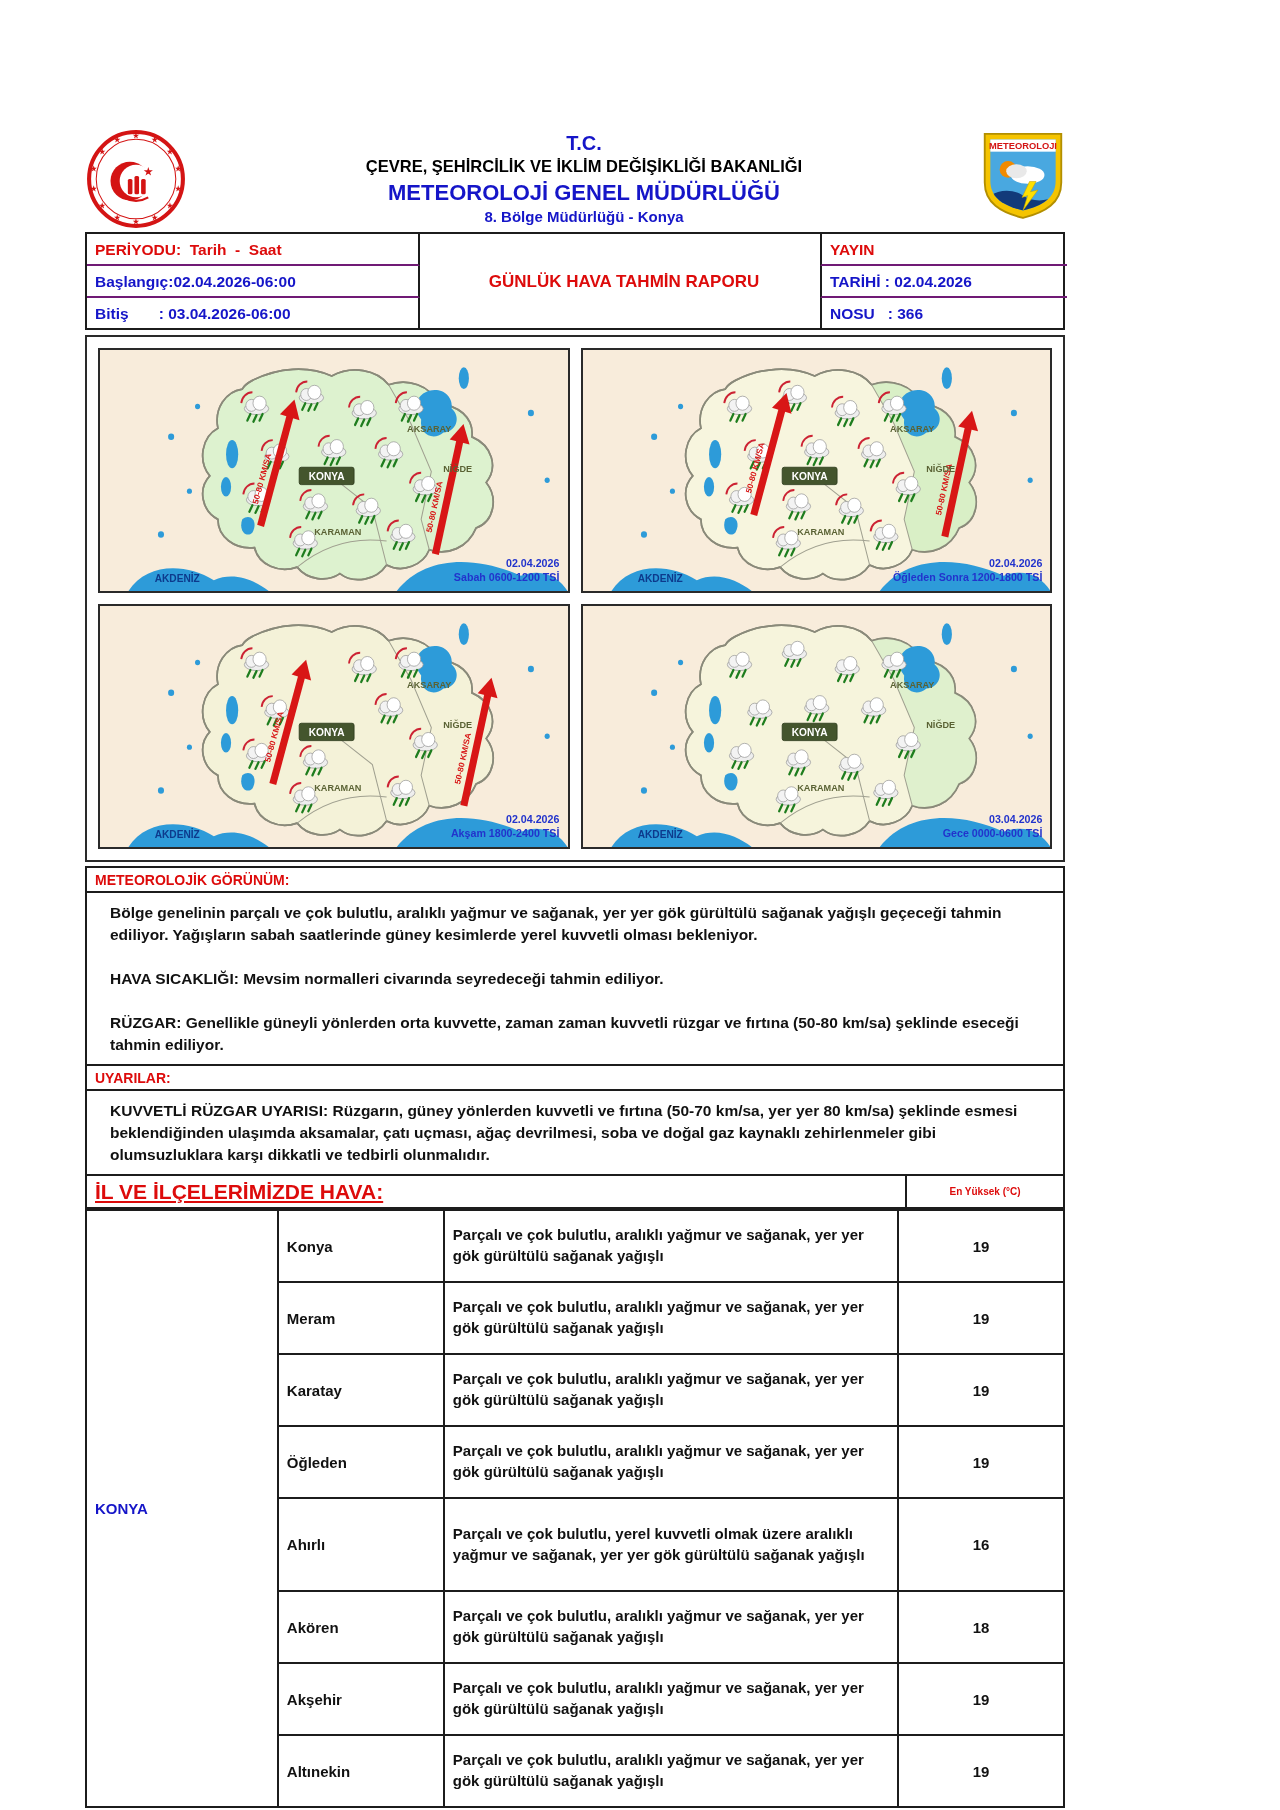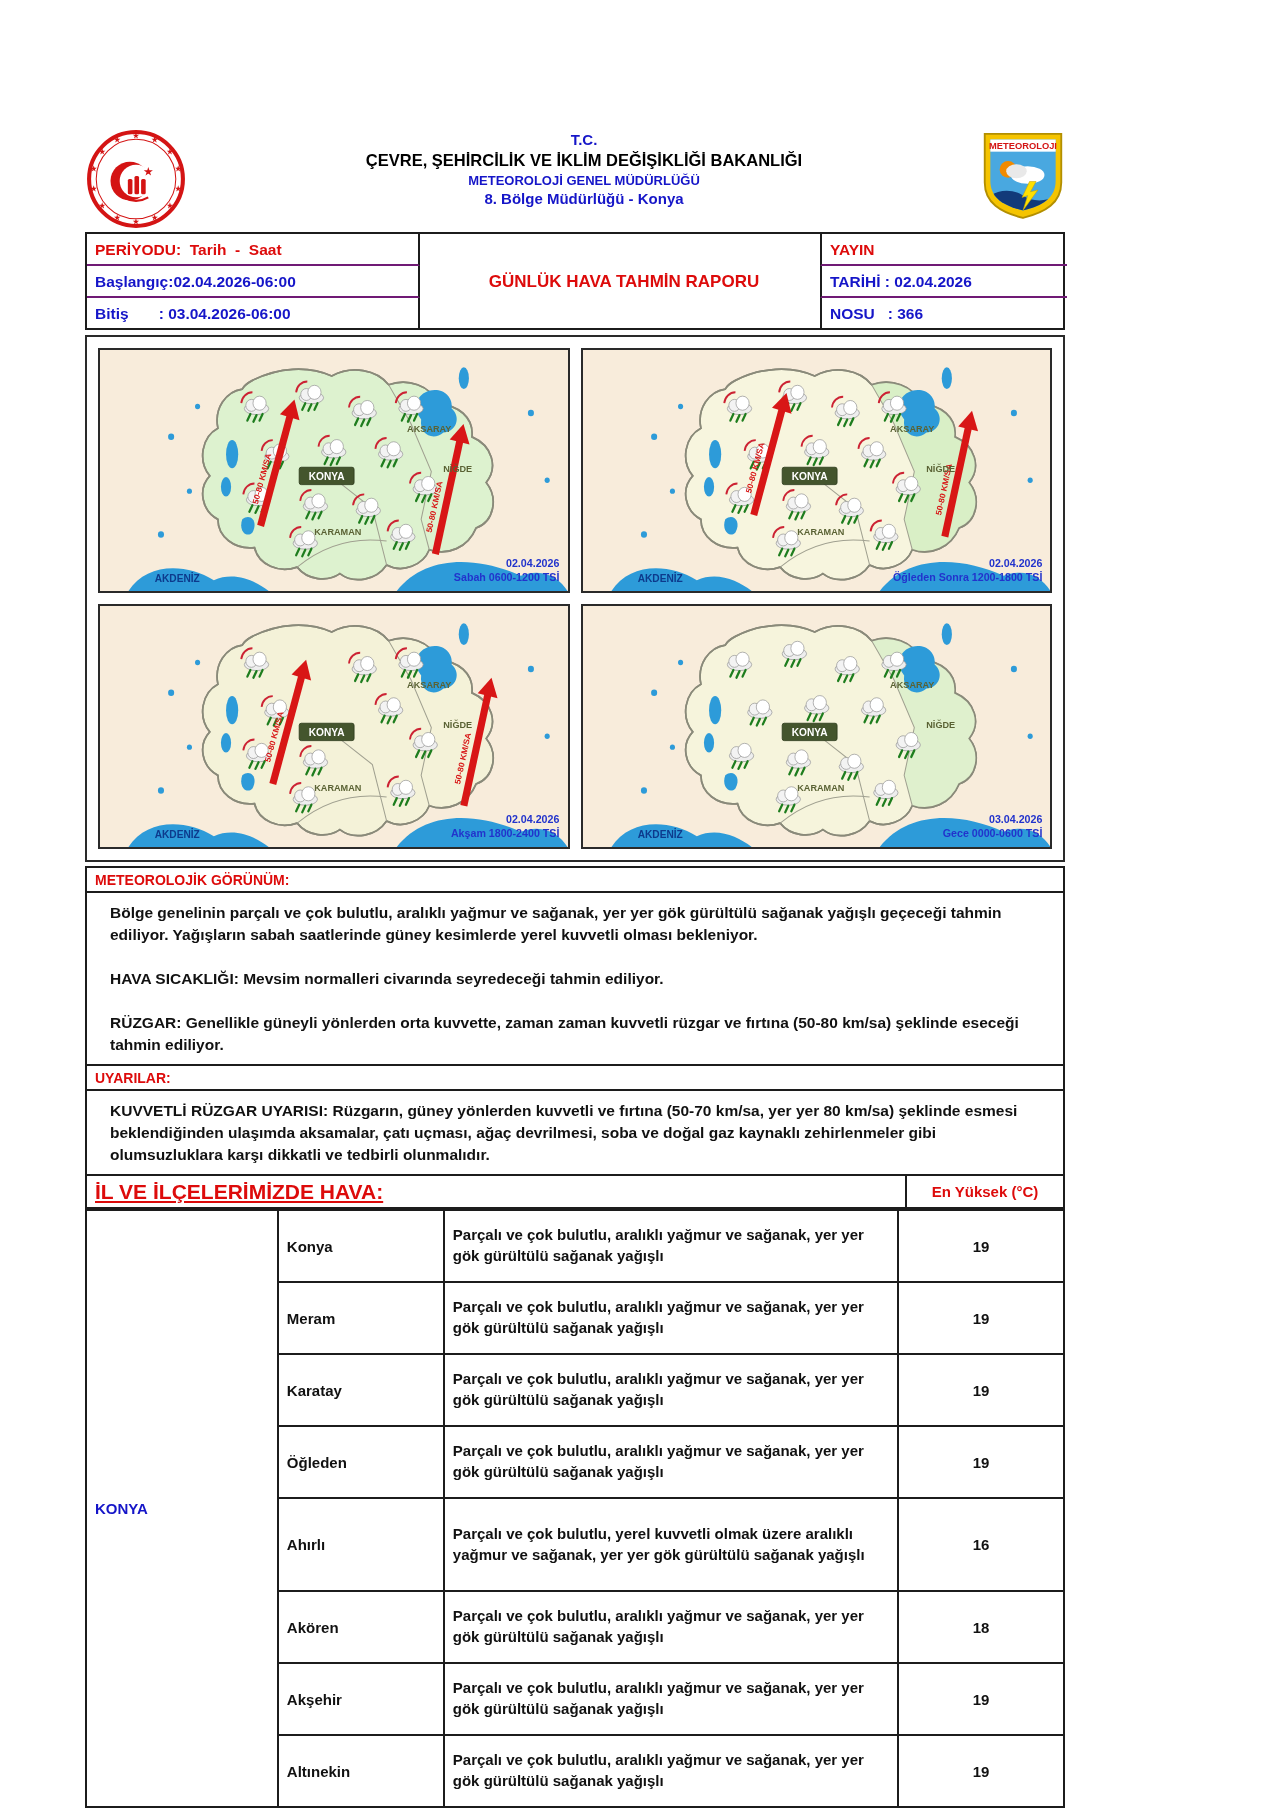--- a/index.html
+++ b/index.html
@@ -5,23 +5,23 @@
   html,body{margin:0;padding:0;background:#ffffff;width:1280px;height:1810px;overflow:hidden;
     font-family:"Liberation Sans",sans-serif;}
   .doc{position:absolute;left:85px;top:128px;width:980px;color:#111;font-weight:700;}
   .red{color:#dd0b0b;}
   .blue{color:#1515c8;}
   *{box-sizing:border-box;}
 
   
   .hdr{display:flex;align-items:flex-start;justify-content:space-between;height:100px;margin-bottom:2px;}
   .hdr-center{flex:1;text-align:center;padding-top:2px;line-height:1.32;}
-  .hdr-tc{font-size:15px;color:#1515c8;}
+  .hdr-tc{font-size:20px;color:#1515c8;}
   .hdr-ministry{font-size:16.5px;color:#000000;}
-  .hdr-directorate{font-size:13px;color:#1515c8;}
+  .hdr-directorate{font-size:22px;color:#1515c8;}
   .hdr-region{font-size:15px;color:#1515c8;}
   .hdr-logo{flex:0 0 auto;}
 
   
   .info{display:grid;grid-template-columns:333px 400px 247px;border:2px solid #1c1c1c;margin-top:4px;}
   .info .cell{padding:7px 8px 5px 8px;font-size:15.5px;white-space:pre;display:flex;align-items:center;}
   .info .c1{border-right:2px solid #1c1c1c;}
   .info .c3{border-left:2px solid #1c1c1c;}
   .info .rb{border-bottom:2px solid #701a75;}
   .info .title-cell{grid-row:1 / span 3;grid-column:2;display:flex;align-items:center;justify-content:center;
@@ -37,21 +37,21 @@
   .sec-head{border:2px solid #1c1c1c;border-top:none;padding:4px 8px 3px 8px;font-size:14px;}
   .sec-head.first{border-top:2px solid #1c1c1c;margin-top:4px;}
   .sec-body{border:2px solid #1c1c1c;border-top:none;padding:9px 10px 8px 23px;font-size:15.5px;line-height:1.42;}
   .sec-body p{margin:0 0 22px 0;}
   .sec-body p:last-child{margin-bottom:0;}
 
   
   .il-head{display:flex;border:2px solid #1c1c1c;border-top:none;}
   .il-head .t{flex:1;padding:4px 8px 3px 8px;font-size:21px;text-decoration:underline;}
   .il-head .th-temp{width:158px;border-left:2px solid #1c1c1c;display:flex;align-items:center;
-    justify-content:center;font-size:15px;}
+    justify-content:center;font-size:10px;}
   table.fc{border-collapse:collapse;width:980px;table-layout:fixed;}
   table.fc td{border:2px solid #1c1c1c;padding:4px 8px;font-size:15px;vertical-align:middle;}
   td.prov{width:185px;color:#1515c8;font-size:16px;padding-left:8px;}
   td.dist{width:160px;}
   td.wx{width:438px;line-height:1.38;}
   td.tmp{width:160px;text-align:center;}
   tr.std{height:72px;}
   tr.tall{height:93px;}
 </style>
 </head>

